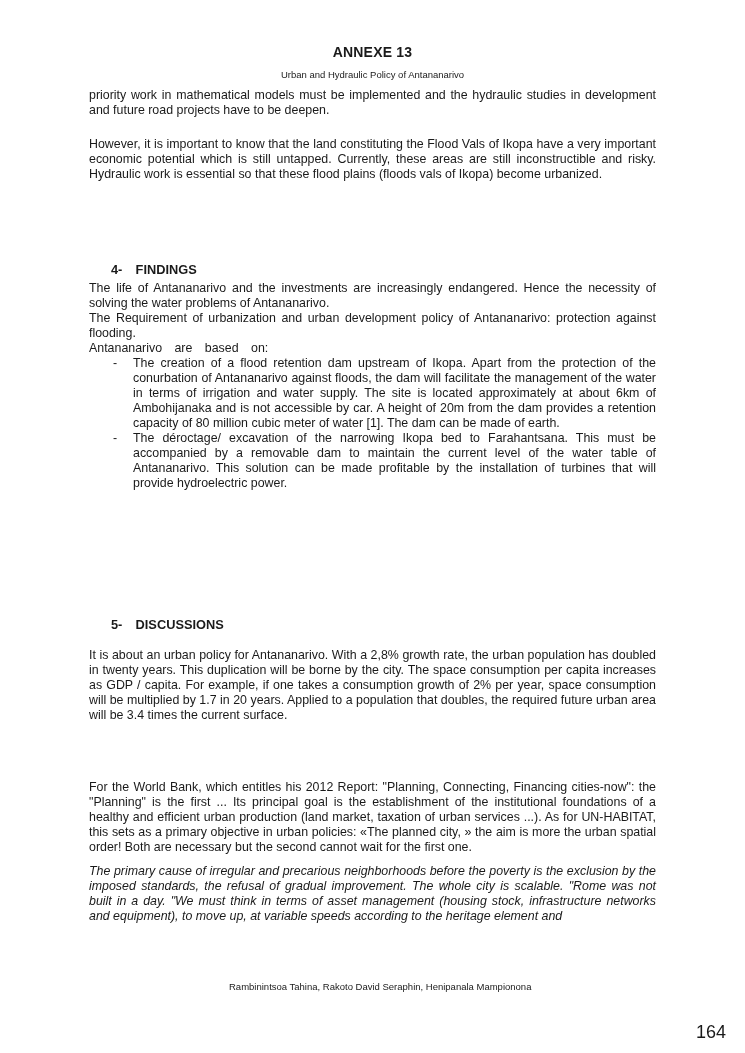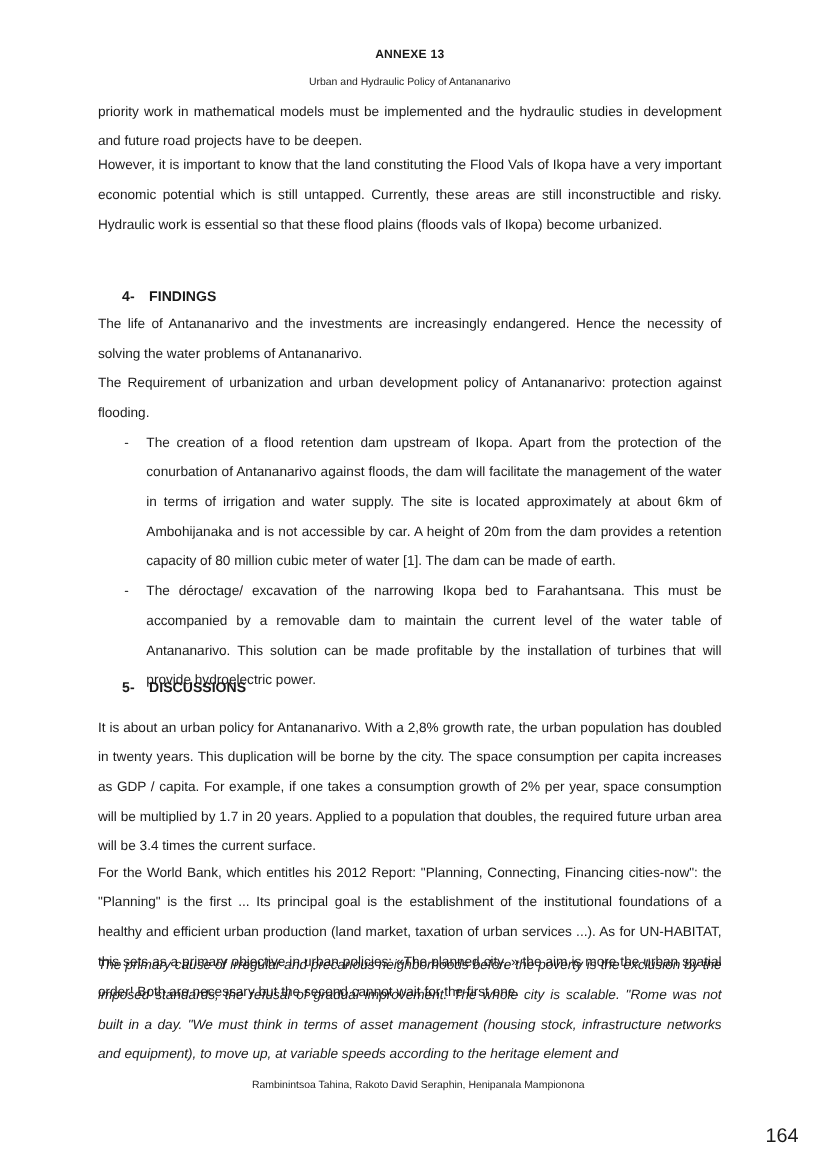--- a/index.html
+++ b/index.html
@@ -1,23 +1,23 @@
 <!DOCTYPE html>
 <html><head>
 <meta charset="utf-8">
 <style>
   html, body { margin: 0; padding: 0; background: #ffffff; }
   body { width: 745px; height: 1053px; position: relative; overflow: hidden;
          font-family: "Liberation Sans", "DejaVu Sans", sans-serif; color: #1a1a1a; }
   .page { position: absolute; left: 0; top: 0; width: 745px; height: 1053px; }
   .title { position: absolute; top: 44px; left: 0; width: 745px; text-align: center;
-           font-weight: bold; font-size: 11px; letter-spacing: 0.2px; }
+           font-weight: bold; font-size: 14px; letter-spacing: 0.2px; }
   .subtitle { position: absolute; top: 69px; left: 0; width: 745px; text-align: center;
               font-size: 9.5px; }
-  .body { position: absolute; left: 89px; width: 567px; font-size: 12.4px; line-height: 27px;
+  .body { position: absolute; left: 89px; width: 567px; font-size: 12.4px; line-height: 15px;
           text-align: justify; }
   .body p { margin: 0; }
   .heading { position: absolute; left: 111px; font-weight: bold; font-size: 12.8px; }
   .heading .num { display: inline-block; width: 21px; }
   .bullet { position: relative; padding-left: 44px; }
   .bullet .dash { position: absolute; left: 24px; top: 0; }
   .footer { position: absolute; top: 981px; left: 207px; font-size: 9.5px; padding-left: 22px; }
   .pagenum { position: absolute; top: 1022px; right: 19px; font-family: Liberation Sans, sans-serif;
              font-size: 18px; }
   .spread { text-align: justify; text-align-last: justify; }
@@ -38,20 +38,21 @@
   </div>
 
   <div class="heading" style="top:262px;">
     <span class="num">4-</span>
     <span>FINDINGS</span>
   </div>
 
   <div class="body" style="top:281px;">
     <p>The life of Antananarivo and the investments are increasingly endangered. Hence the necessity of solving the water problems of Antananarivo.</p>
     <p>The Requirement of urbanization and urban development policy of Antananarivo: protection against flooding.</p>
+    <p style="word-spacing:9px;">Antananarivo are based on:</p>
     <div class="bullet">
       <span class="dash">-</span>
       <p>The creation of a flood retention dam upstream of Ikopa. Apart from the protection of the conurbation of Antananarivo against floods, the dam will facilitate the management of the water in terms of irrigation and water supply. The site is located approximately at about 6km of Ambohijanaka and is not accessible by car. A height of 20m from the dam provides a retention capacity of 80 million cubic meter of water [1]. The dam can be made of earth.</p>
     </div>
     <div class="bullet">
       <span class="dash">-</span>
       <p>The déroctage/ excavation of the narrowing Ikopa bed to Farahantsana. This must be accompanied by a removable dam to maintain the current level of the water table of Antananarivo. This solution can be made profitable by the installation of turbines that will provide hydroelectric power.</p>
     </div>
   </div>
 

